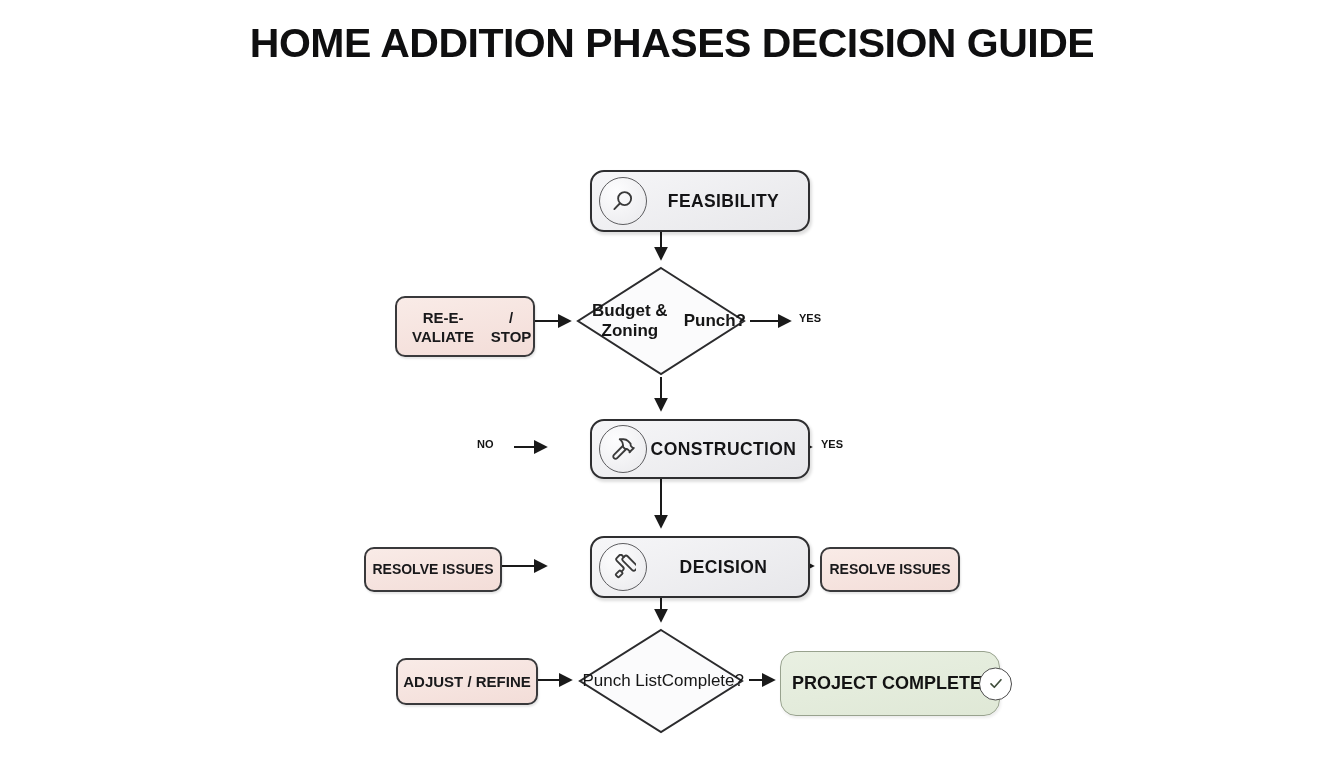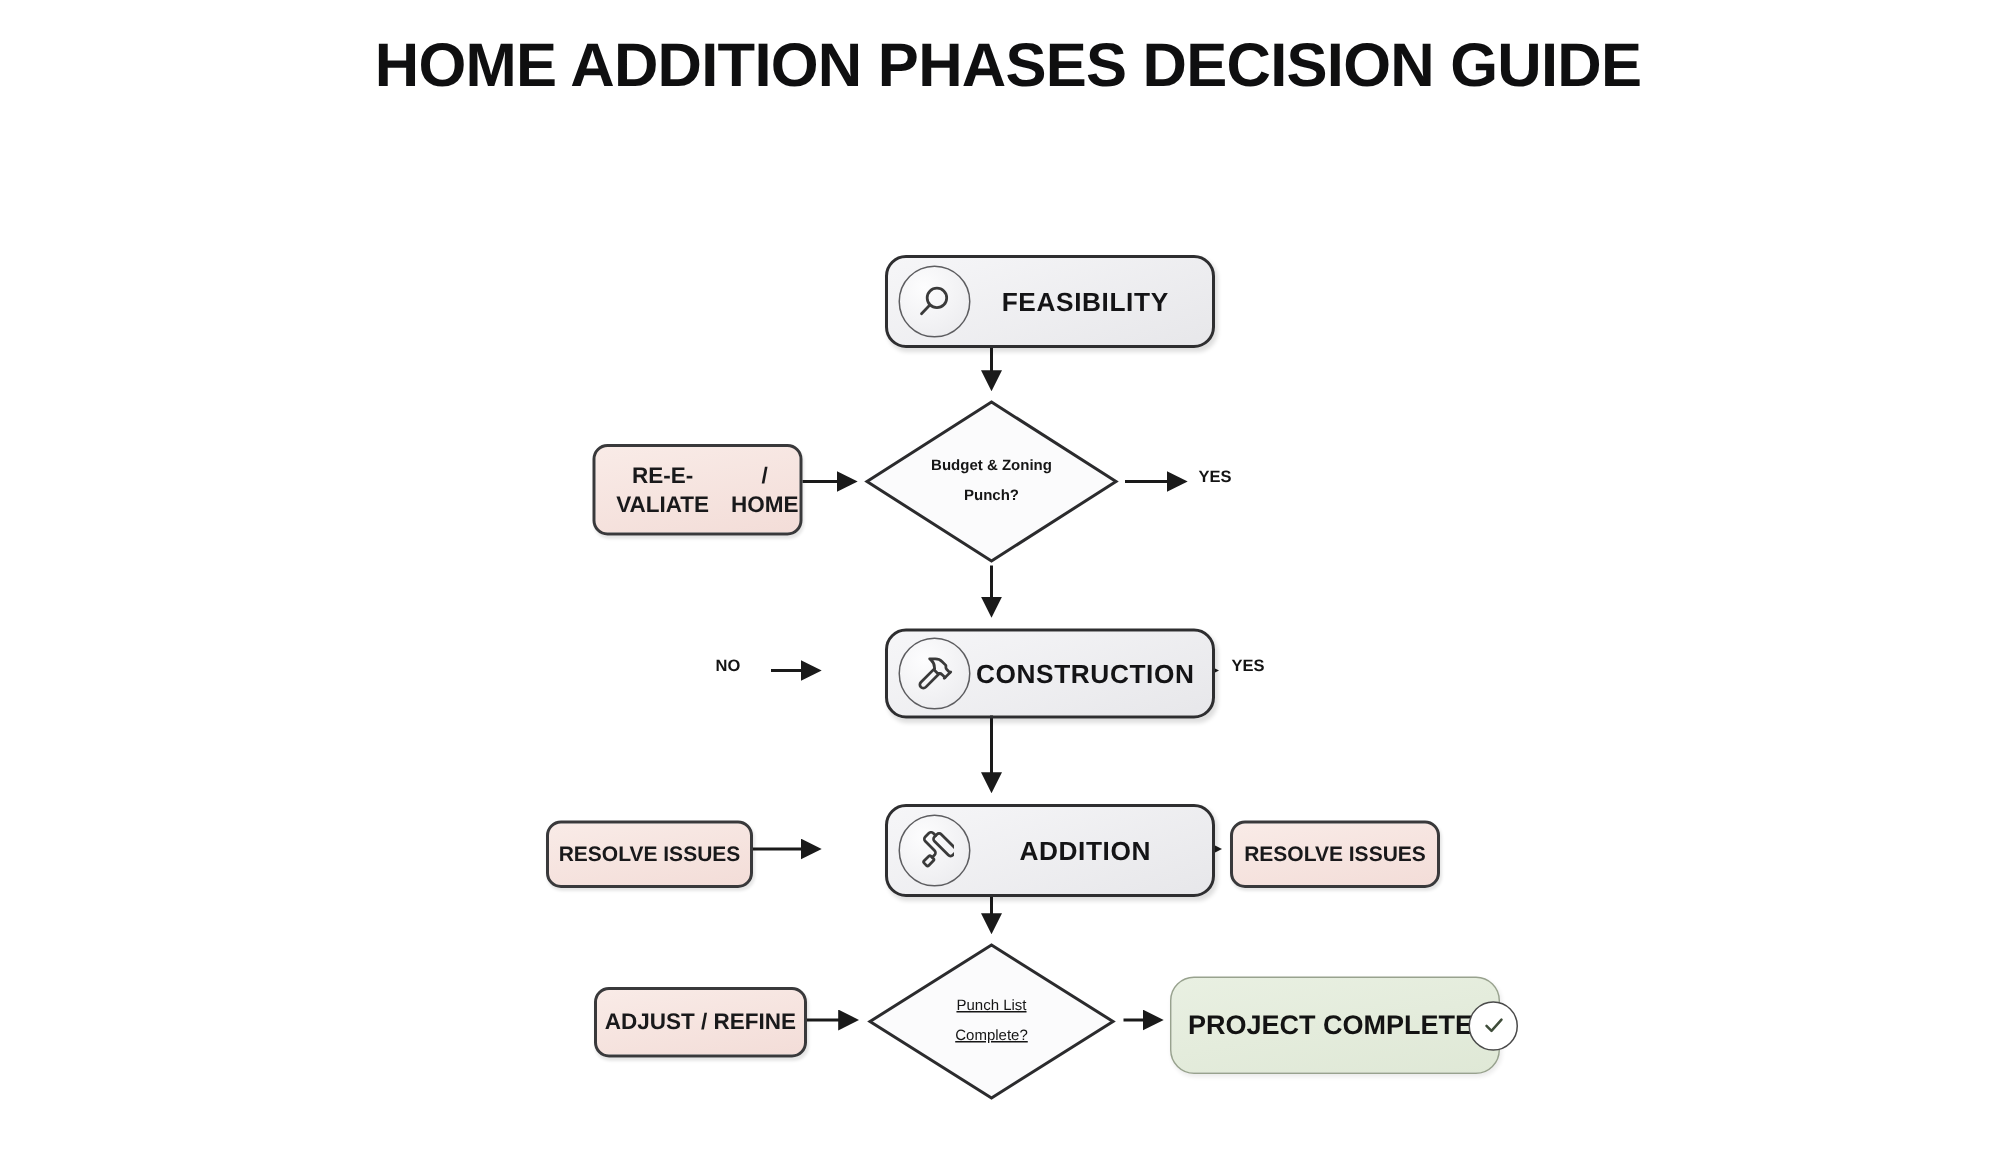--- a/index.html
+++ b/index.html
@@ -37,25 +37,25 @@
     font-weight:700;color:#19191b;text-align:center;line-height:19px;
     box-shadow:1px 2px 2px rgba(0,0,0,.10);
   }
   .pink.small{font-size:14px;}
   .pink.big{font-size:15px;}
   
   .diamond{position:absolute;}
   .diamond svg{position:absolute;top:0;left:0;}
   .dtext{
     position:absolute;top:0;left:0;right:0;bottom:0;
-    display:flex;flex-direction:column;align-items:center;justify-content:center;
-    text-align:center;font-size:10px;line-height:20px;
+    display:flex;flex-direction:row;align-items:center;justify-content:flex-end;
+    text-align:center;font-size:17px;line-height:20px;
   }
   .dtext.bold{font-weight:700;}
-  .dtext.med{font-weight:400;text-decoration:underline;}
+  .dtext.med{font-weight:400;}
   
   .green{
     position:absolute;display:flex;align-items:center;justify-content:center;
     background:linear-gradient(170deg,#e9f0e2 0%,#dfe8d6 100%);
     border:1.6px solid #98a28e;border-radius:16px;
     font-weight:700;font-size:18px;color:#131313;
     box-shadow:1px 2px 3px rgba(0,0,0,.08);
   }
   .check-badge{
     position:absolute;right:-13px;top:50%;transform:translateY(-50%);
@@ -109,21 +109,21 @@
       <polygon points="85,2 168,55 85,108 2,55" fill="#fbfbfc" stroke="#2b2b2d" stroke-width="2"></polygon>
     </svg>
     <div class="dtext bold">
       <span>Budget &amp; Zoning</span>
       <span>Punch?</span>
     </div>
   </div>
 
   <div class="pink big" style="left:395px;top:296px;width:136px;height:57px;">
     <span>RE-E-VALIATE</span>
-    <span>/ HOME</span>
+    <span>/ STOP</span>
   </div>
 
   <div class="edge-label" style="left:799px;top:312px;">YES</div>
 
   <div class="phase" style="left:553px;top:419px;width:216px;height:56px;">
     <span class="icon-circle">
       <svg class="ico" width="26" height="26" viewBox="0 0 24 24">
         <path d="m15 12-8.373 8.373a1 1 0 1 1-3-3L12 9"></path>
         <path d="m18 15 4-4"></path>
         <path d="m21.5 11.5-1.914-1.914A2 2 0 0 1 19 8.172V7l-2.26-2.26a6 6 0 0 0-4.202-1.756L9 2.96l.92.82A6.18 6.18 0 0 1 12 8.4V10l2 2h1.172a2 2 0 0 1 1.414.586L18.5 14.5"></path>
@@ -138,21 +138,21 @@
   <div class="phase" style="left:553px;top:536px;width:216px;height:58px;">
     <span class="icon-circle">
       <svg class="ico" width="26" height="26" viewBox="0 0 24 24">
         <g transform="rotate(45 12 12) translate(24 0) scale(-1 1)">
           <rect x="2" y="2" width="16" height="6" rx="2"></rect>
           <path d="M10 16v-2a2 2 0 0 1 2-2h8a2 2 0 0 0 2-2V7a2 2 0 0 0-2-2h-2"></path>
           <rect x="8" y="16" width="4" height="6" rx="1"></rect>
         </g>
       </svg>
     </span>
-    <span class="phase-label">ADDITION</span>
+    <span class="phase-label">DECISION</span>
   </div>
 
   <div class="pink small" style="left:364px;top:547px;width:134px;height:41px;">
     <span>RESOLVE ISSUES</span>
   </div>
   <div class="pink small" style="left:820px;top:547px;width:136px;height:41px;">
     <span>RESOLVE ISSUES</span>
   </div>
 
   <div class="diamond" style="left:578px;top:628px;width:166px;height:106px;">

